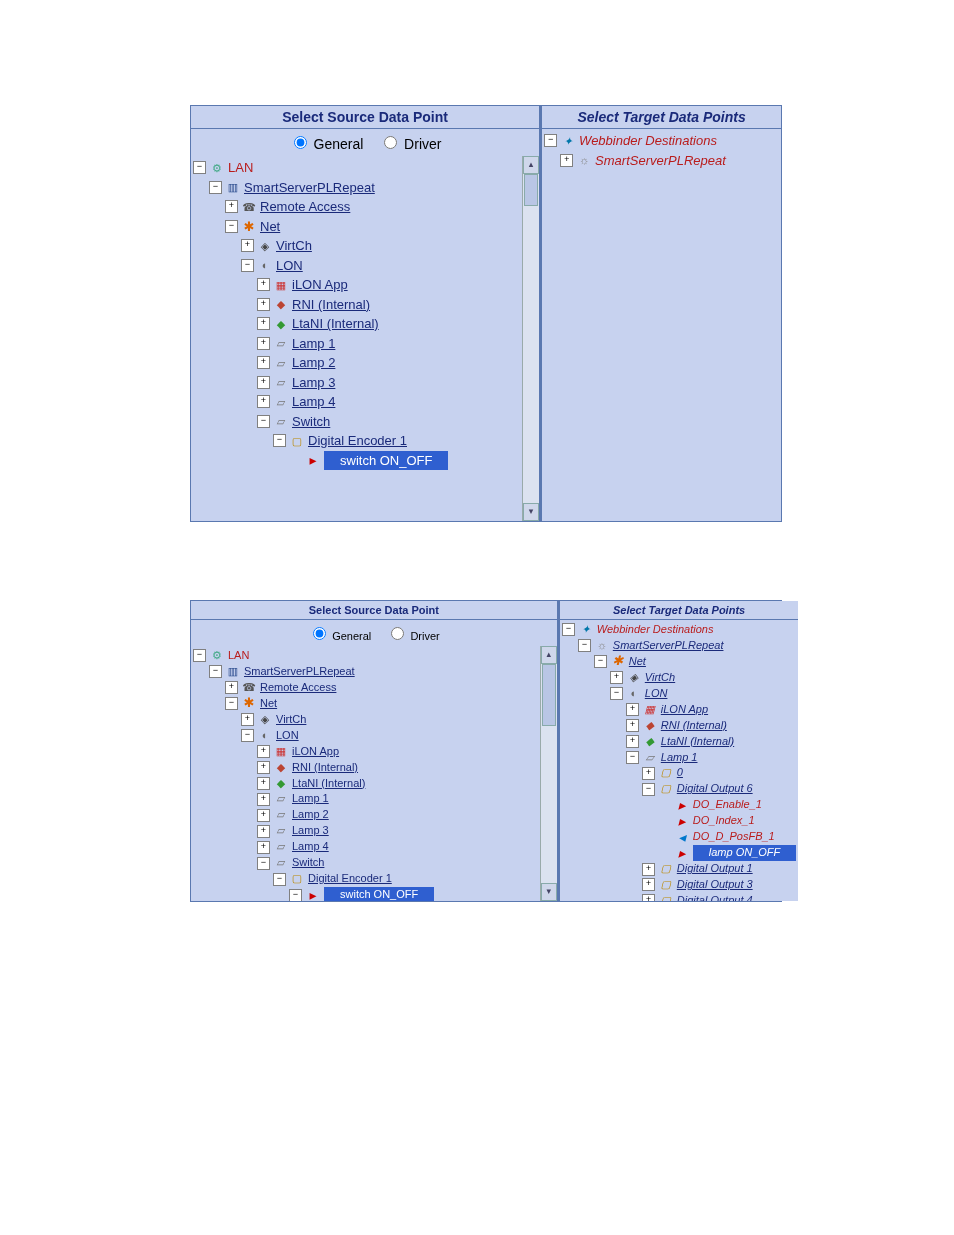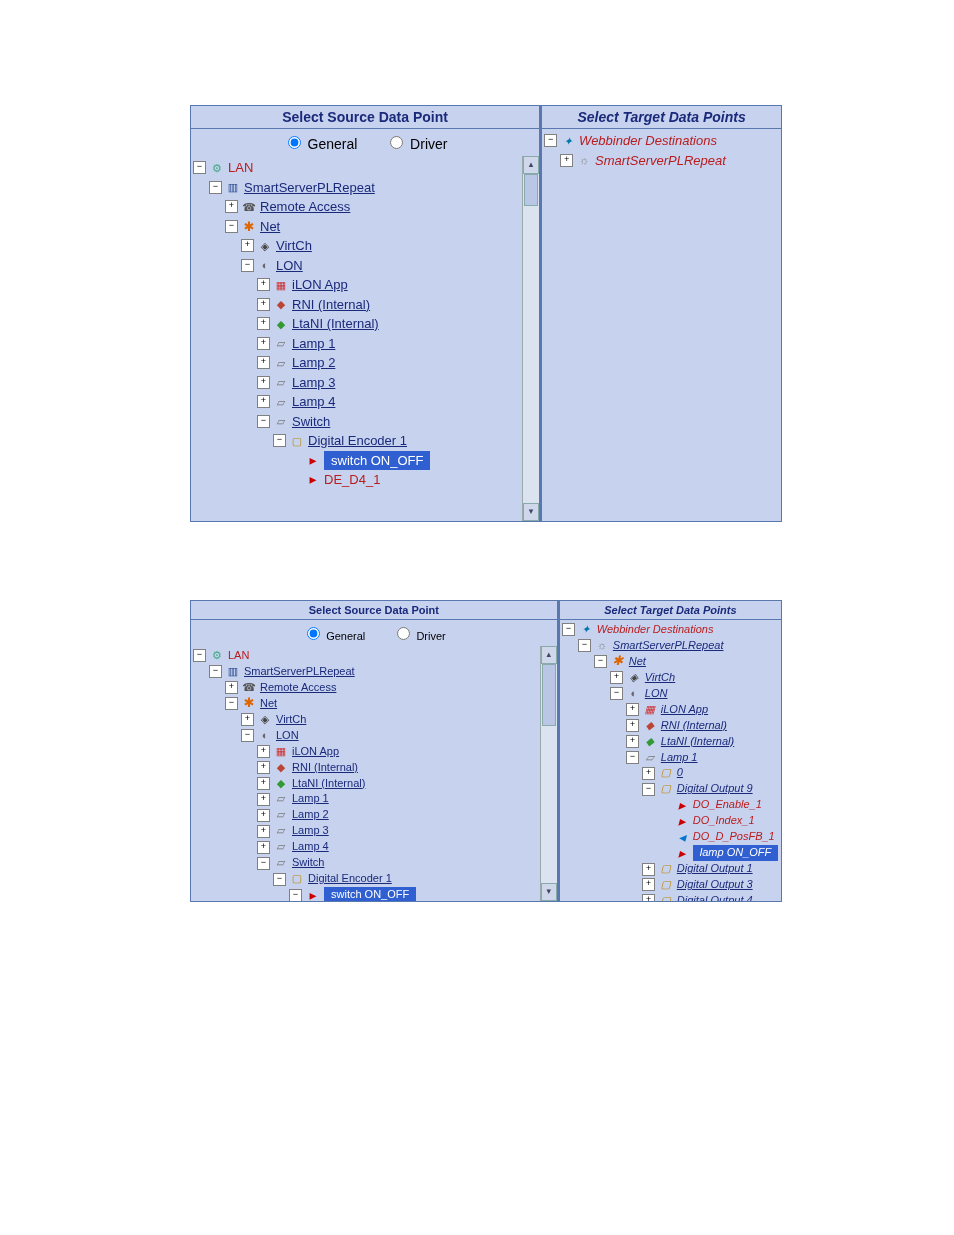--- a/index.html
+++ b/index.html
@@ -2,28 +2,28 @@
 <html><head>
 <meta charset="utf-8">
 <style>
   body{margin:0;background:#fff;font-family:Verdana,Arial,sans-serif;font-size:12px;color:#000;}
   .page{width:954px;height:1229px;position:relative;}
   .panel{position:absolute;border:1px solid #5a78b0;background:#c7d2ef;display:flex;}
   .src{flex:0 0 59%;display:flex;flex-direction:column;border-right:3px solid #5a78b0;}
   .tgt{flex:1;display:flex;flex-direction:column;font-style:italic;}
   .hdr{background:#c7d2ef;color:#1a2a7a;font-weight:bold;text-align:center;padding:3px 0;border-bottom:1px solid #5a78b0;}
   .radios{padding:4px 0;text-align:center;}
-  .radios label{margin:0 12px;}
+  .radios label{margin:0 6px;}
   .tree-wrap{flex:1;background:#c7d2ef;padding:2px 2px 2px 2px;overflow:hidden;position:relative;}
   .tree{font-size:13px;line-height:1.5;}
   .panel.small .tree{font-size:11px;line-height:1.45;}
   .node{display:flex;align-items:center;gap:3px;white-space:nowrap;}
   .node .lbl{color:#b91c1c;}
   .node.link .lbl{color:#1a2a7a;text-decoration:underline;cursor:pointer;}
-  .node.sel .lbl{background:#2f5fd0;color:#fff;padding:0 7px;}
+  .node.sel .lbl{background:#2f5fd0;color:#fff;padding:0 16px;}
   .children{margin-left:16px;}
   .exp{width:11px;height:11px;border:1px solid #808080;background:#fff;font-size:9px;line-height:9px;text-align:center;color:#000;cursor:pointer;user-select:none;}
   .noexp{width:13px;display:inline-block;}
   
   .ic{width:16px;height:14px;display:inline-flex;align-items:center;justify-content:center;font-size:11px;}
   .ic-lan::before{content:"⚙";color:#4a8;}
   .ic-server::before{content:"▥";color:#248;}
   .ic-remote::before{content:"☎";color:#555;}
   .ic-net::before{content:"✱";color:#d60;font-size:13px;}
   .ic-virtch::before{content:"◈";color:#444;}
@@ -144,25 +144,20 @@
                         <span class="exp">−</span>
                         <span class="ic ic-fb"></span>
                         <span class="lbl">Digital Encoder 1</span>
                       </div>
                   <div class="children">
                     <div class="node sel">
                           <span class="noexp"></span>
                           <span class="ic ic-dpout"></span>
                           <span class="lbl">switch ON_OFF</span>
                         </div>
-                    <div class="node">
-                          <span class="noexp"></span>
-                          <span class="ic ic-dpout"></span>
-                          <span class="lbl">DE_D4_1</span>
-                        </div>
 
                   </div>
                 </div>
               </div>
             </div>
           </div>
         </div>
       </div>
       <div class="sb">
         <div class="up">▴</div>
@@ -357,21 +352,21 @@
                     </div>
                 <div class="children">
                   <div class="node link">
                         <span class="exp">+</span>
                         <span class="ic ic-fb"></span>
                         <span class="lbl">0</span>
                       </div>
                   <div class="node link">
                         <span class="exp">−</span>
                         <span class="ic ic-fb"></span>
-                        <span class="lbl">Digital Output 9</span>
+                        <span class="lbl">Digital Output 6</span>
                       </div>
                   <div class="children">
                     <div class="node">
                           <span class="noexp"></span>
                           <span class="ic ic-dpout"></span>
                           <span class="lbl">DO_Enable_1</span>
                         </div>
                     <div class="node">
                           <span class="noexp"></span>
                           <span class="ic ic-dpout"></span>

